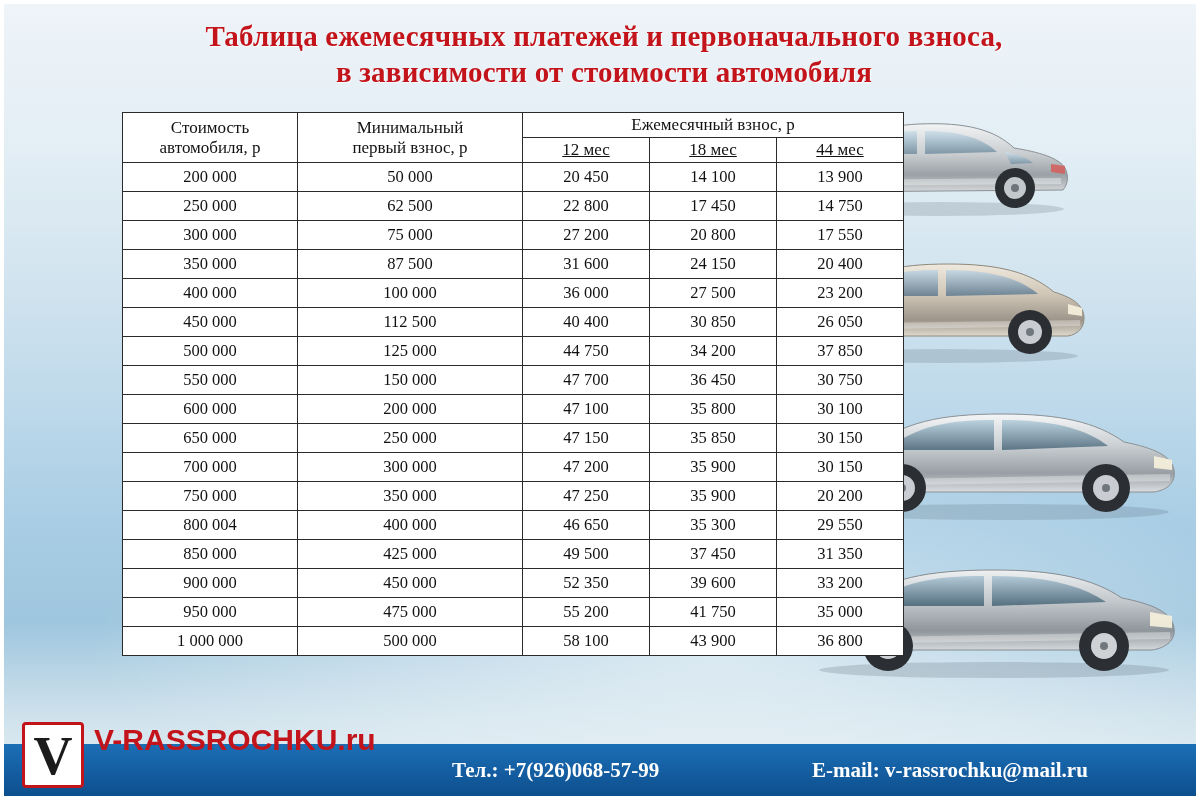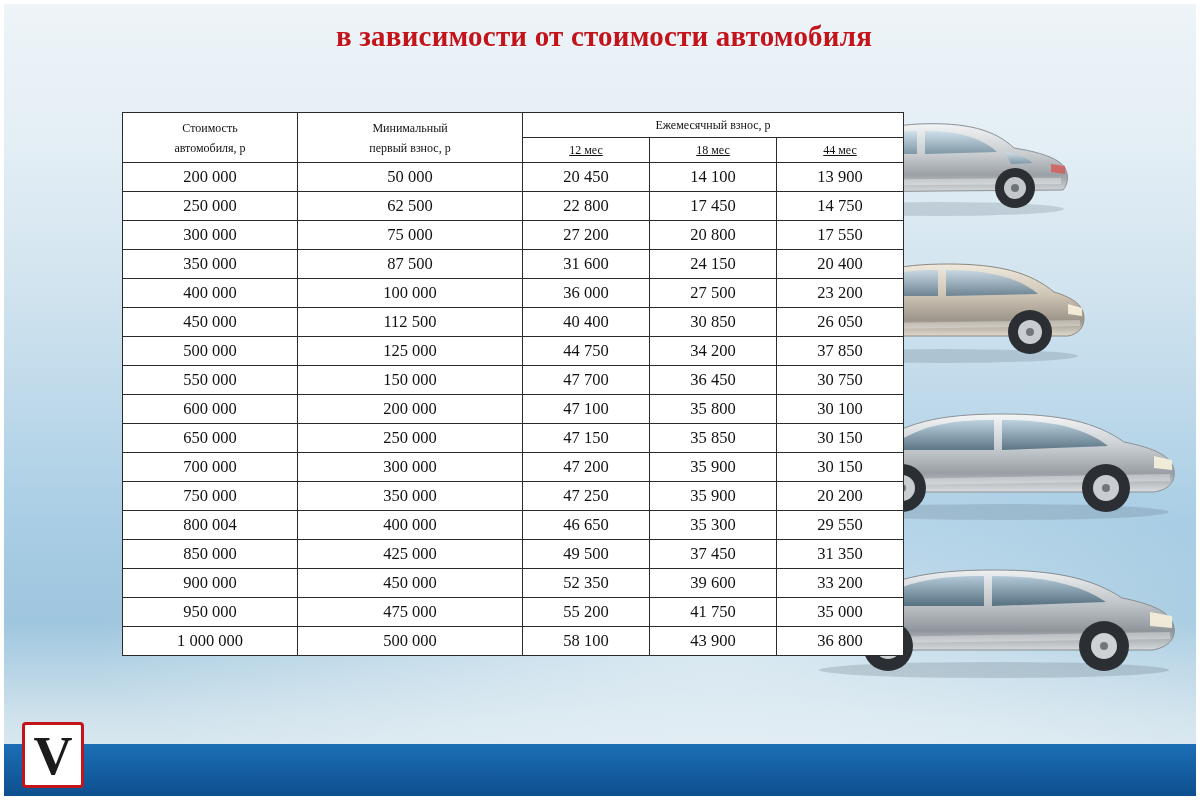--- a/index.html
+++ b/index.html
@@ -71,21 +71,21 @@
   }
   table.payments th,
   table.payments td {
     border: 1px solid #2b2b2b;
     text-align: center;
     padding: 0;
     white-space: nowrap;
   }
   table.payments th {
     font-weight: normal;
-    font-size: 12px;
+    font-size: 17px;
     padding: 2px 12px;
     line-height: 20px;
   }
   table.payments td {
     height: 28px;
     line-height: 28px;
   }
   .col-price   { width: 150px; }
   .col-first   { width: 200px; }
   .col-m       { width: 102px; }
@@ -167,20 +167,21 @@
     line-height: 32px;
     color: #c3141b;
   }
 </style>
 </head>
 <body>
 
 <div class="poster">
 
   <div class="title">
+    <span>Таблица ежемесячных платежей и первоначального взноса,</span>
     <span class="line2">в зависимости от стоимости автомобиля</span>
   </div>
 
   <div class="table-wrap">
     <table class="payments">
       <thead>
         <tr>
           <th class="col-price" rowspan="2">
             <div>Стоимость</div>
             <div>автомобиля, р</div>
@@ -438,19 +439,22 @@
       <circle cx="300" cy="94" r="13" fill="#cfd2d5"></circle>
       <circle cx="300" cy="94" r="4" fill="#71787d"></circle>
       <path d="M16 64 L36 62 L38 76 L16 77 Z" fill="#d9534f" opacity="0.8"></path>
       <path d="M346 60 L368 64 L368 76 L346 74 Z" fill="#f7f2dd" opacity="0.9"></path>
     </svg>
   </div>
 
   <div class="logo">
     <div class="logo-v">V</div>
     <div class="logo-text">
+      <div class="logo-line2">V-RASSROCHKU.ru</div>
     </div>
   </div>
 
   <div class="footer-bar">
+    <div class="footer-phone">Тел.: +7(926)068-57-99</div>
+    <div class="footer-email">E-mail:  v-rassrochku@mail.ru</div>
   </div>
 
 </div>
 
 </body></html>

